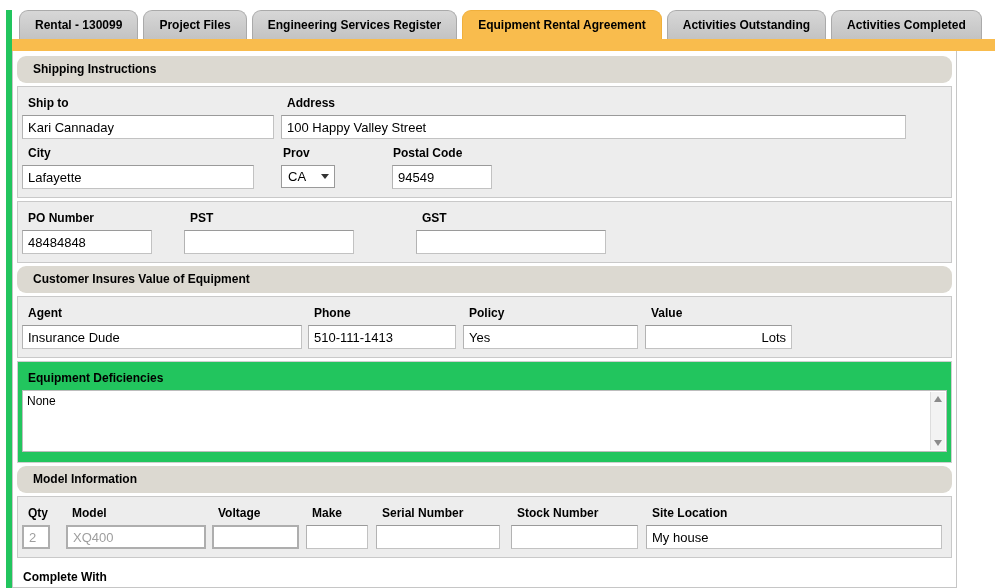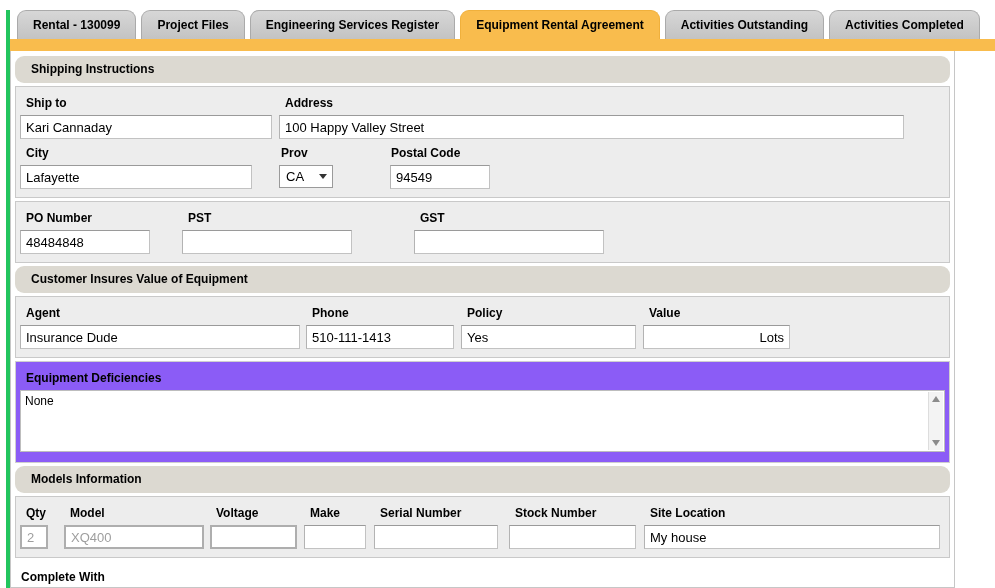--- a/index.html
+++ b/index.html
@@ -1,34 +1,34 @@
 <!DOCTYPE html>
 <html><head>
 <meta charset="utf-8">
 <style>
   * { box-sizing: border-box; margin: 0; padding: 0; }
   html,body { width: 995px; height: 588px; background: #fff; overflow: hidden;
     font-family: "Liberation Sans", sans-serif; }
   .frame { position: absolute; left: 6px; top: 10px; width: 989px; height: 578px;
-    border-left: 4px solid #22c55e; }
+    border-left: 6px solid #22c55e; }
   
   .tabbar { display: flex; align-items: flex-end; gap: 5px; height: 29px; padding-left: 7px; }
   .tab { height: 29px; line-height: 29px; padding: 0 15px; font-size: 12px; font-weight: bold;
     color: #000; background: linear-gradient(#d7d7d7, #c3c3c3); border: 1px solid #aaa;
     border-bottom: none; border-radius: 9px 9px 0 0; white-space: nowrap; cursor: default; }
   .tab.active { background: #f9bc4d; border-color: #f0b03c; }
   .accent-bar { height: 12px; background: #f9bc4d; }
   
   .wrapper { width: 945px; height: 537px; background: #fff; border: 1px solid #c6c6c6;
     border-top: none; padding: 5px 3px 0 3px; overflow: hidden; }
   .section-header { background: #dcd9d1; height: 27px; line-height: 27px; font-size: 12px;
     font-weight: bold; padding-left: 16px; margin: 0 1px 3px 1px; border-radius: 9px; }
   .panel { background: #ededed; border: 1px solid #c9c9c9; margin: 0 1px 3px 1px;
     padding: 2px 4px 8px 4px; }
-  .panel.white { background: #8b5cf6; border-color: #cfcfcf; }
+  .panel.white { background: #22c55e; border-color: #cfcfcf; }
   .flabel { font-size: 12px; font-weight: bold; padding: 7px 0 5px 6px; color: #000; }
   .tinput { height: 24px; border: 1px solid #c2c2c2; border-top-color: #9a9a9a;
     border-left-color: #b3b3b3; background: #fff; font-family: "Liberation Sans", sans-serif;
     font-size: 13px; padding: 0 5px; color: #000; }
   .tinput.right { text-align: right; }
   .tinput.dis { border: 2px solid #aeaeae; color: #9e9e9e; }
   
   .ship-grid { display: grid; grid-template-columns: 259px 1fr; }
   .po-grid { display: grid; grid-template-columns: 162px 232px 1fr; }
   .ins-grid { display: grid; grid-template-columns: 286px 155px 182px 1fr; }
@@ -132,21 +132,21 @@
           <div class="sbtn">
             <span class="arr-up"></span>
           </div>
           <div class="sbtn">
             <span class="arr-down"></span>
           </div>
         </div>
       </div>
     </div>
 
-    <div class="section-header">Models Information</div>
+    <div class="section-header">Model Information</div>
 
     <div class="panel">
       <div class="mod-grid">
         <div class="flabel">Qty</div>
         <div class="flabel">Model</div>
         <div class="flabel">Voltage</div>
         <div class="flabel">Make</div>
         <div class="flabel">Serial Number</div>
         <div class="flabel">Stock Number</div>
         <div class="flabel">Site Location</div>

